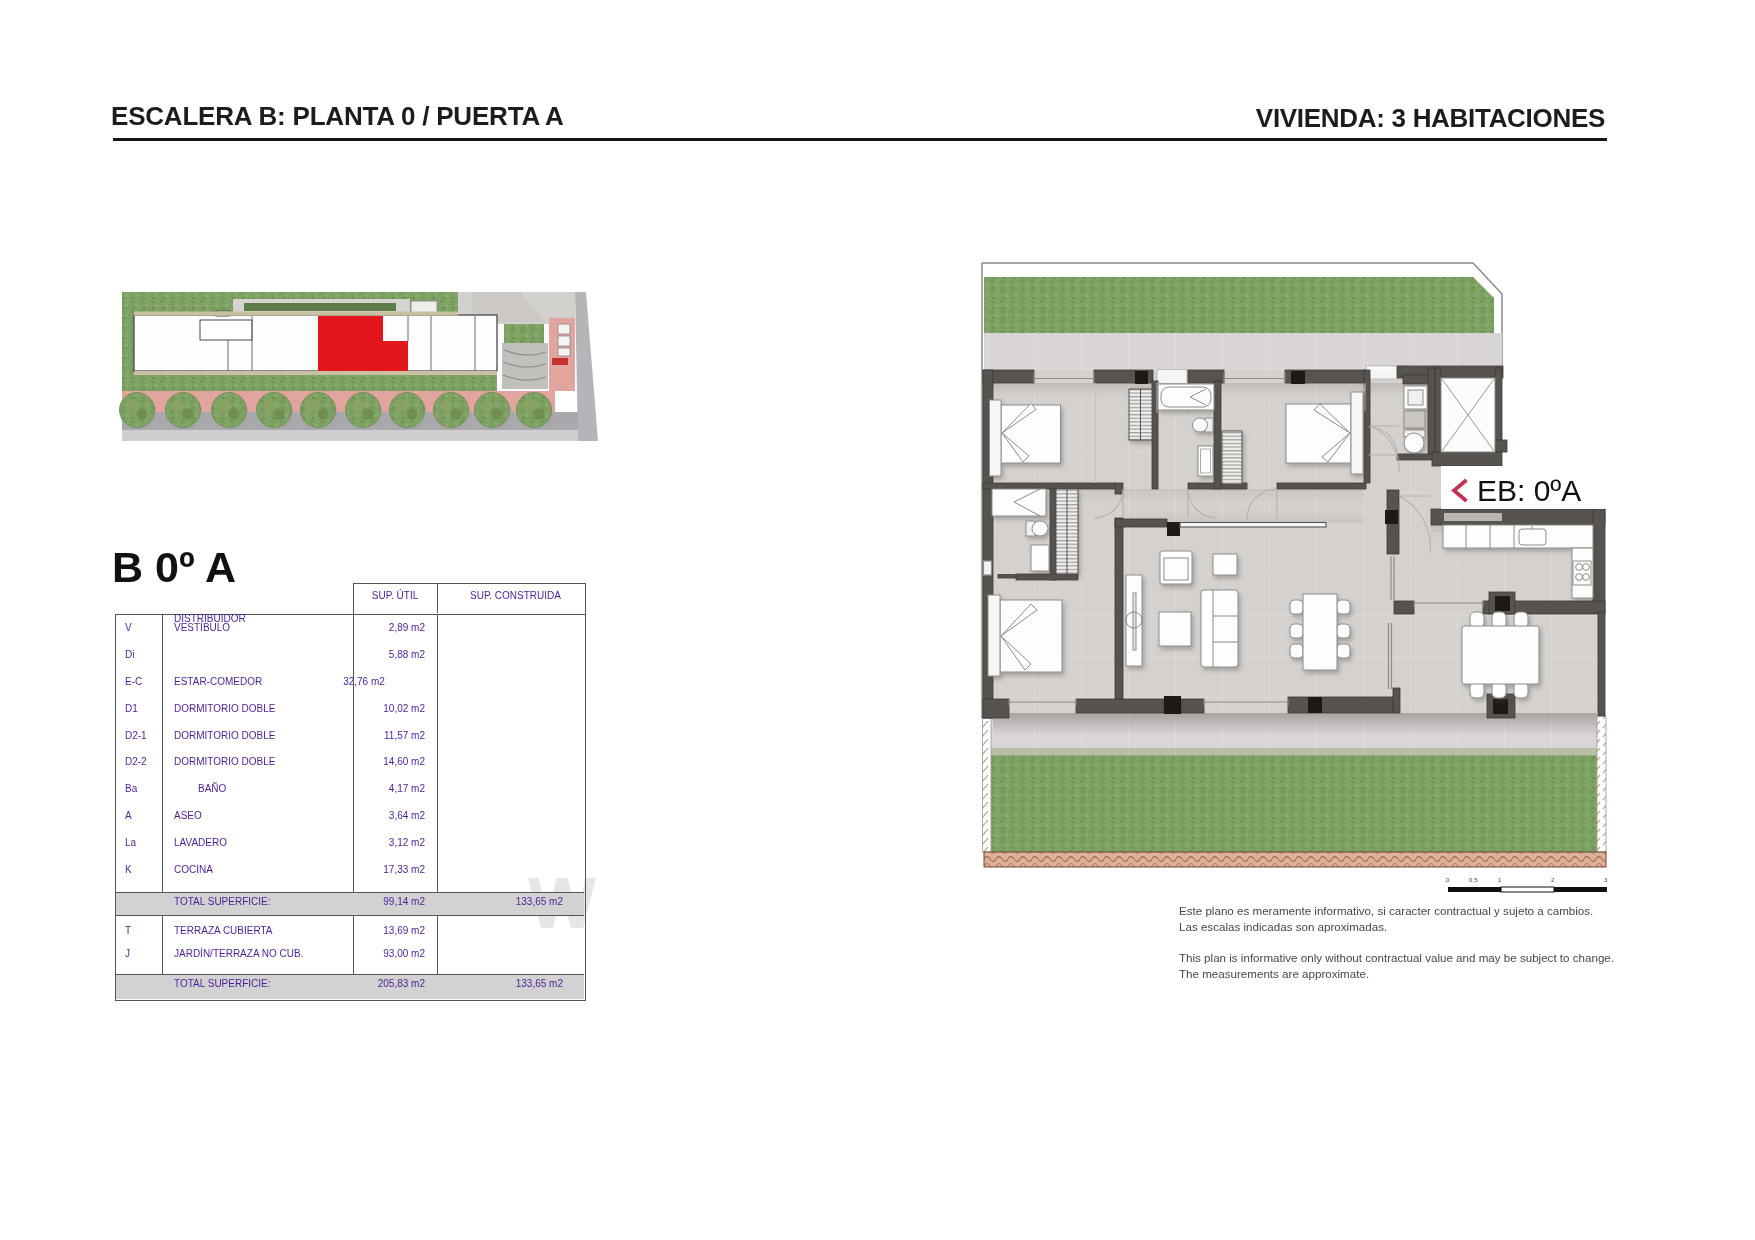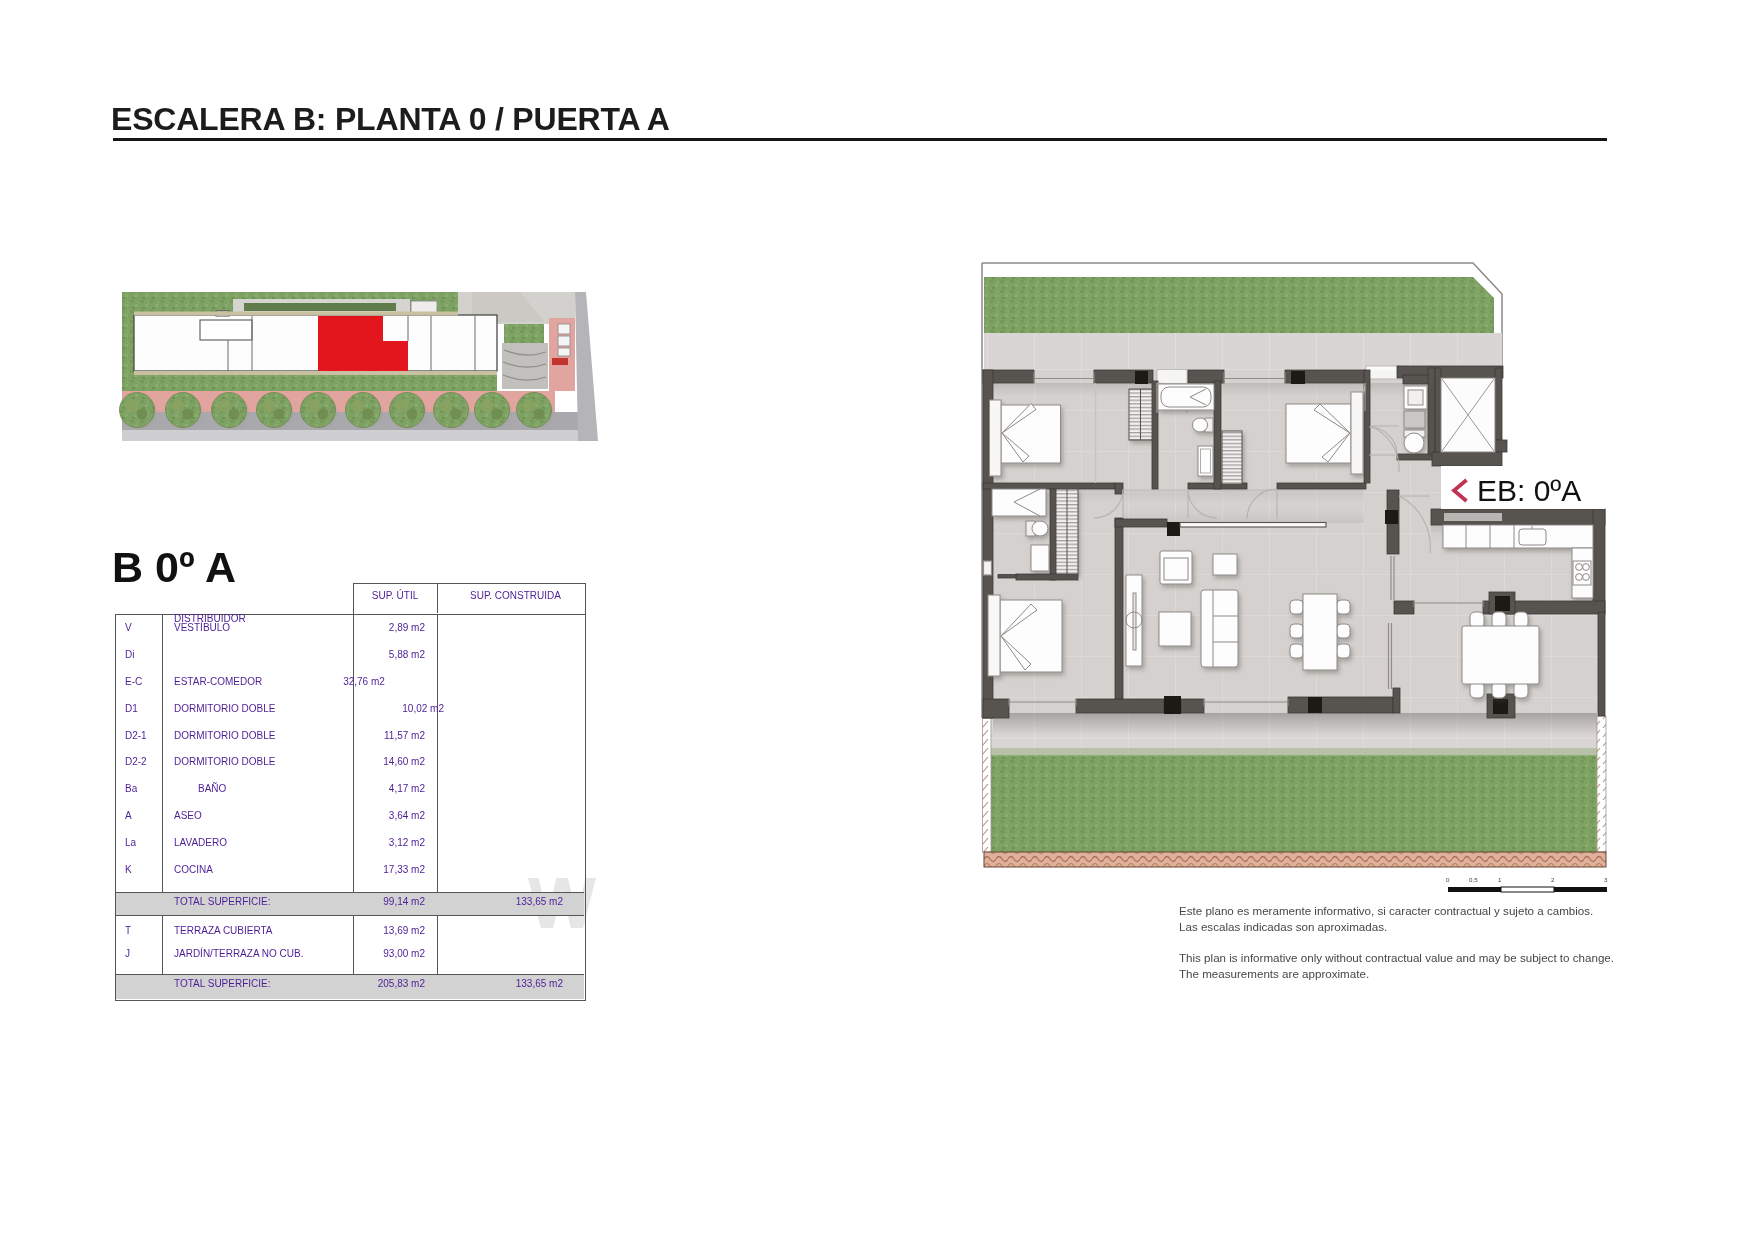--- a/index.html
+++ b/index.html
@@ -7,22 +7,23 @@
         font-family:"Liberation Sans", sans-serif;}
   .abs{position:absolute;}
   .hdr{font-weight:bold;color:#1c1c1c;white-space:nowrap;}
   .cell{position:absolute;font-size:10px;color:#4c1d95;white-space:nowrap;}
   .rt{text-align:right;}
 </style>
 </head>
 <body>
 <div id="page">
 
-<div class="abs hdr" style="left:111px;top:101px;font-size:32px;letter-spacing:-0.2px;">ESCALERA B: PLANTA 0 / PUERTA A</div>
-
+<div class="abs hdr" style="left:111px;top:101px;font-size:26px;letter-spacing:-0.2px;">ESCALERA B: PLANTA 0 / PUERTA A</div>
+
+<div class="abs hdr" style="left:1605px;top:103px;font-size:26px;transform:translateX(-100%);letter-spacing:-0.3px;">VIVIENDA: 3 HABITACIONES</div>
 
 <div class="abs" style="left:113px;top:138px;width:1494px;height:3px;background:#151515;"></div>
 
 <div class="abs hdr" style="left:112px;top:543px;font-size:43px;color:#111;">B 0º A</div>
 
 <svg class="abs" style="left:0;top:0;" width="1755" height="1240" viewBox="0 0 1755 1240">
 <defs>
   <pattern id="gr" width="10" height="10" patternUnits="userSpaceOnUse">
     <rect width="10" height="10" fill="#7ea263"></rect>
     <rect x="0" y="0" width="4" height="3" fill="#739a59"></rect>
@@ -561,21 +562,21 @@
   <div class="cell" style="left:125px;top:649px;">Di</div>
   <div class="cell" style="left:174px;top:613px;">DISTRIBUIDOR</div>
   <div class="cell rt" style="left:303px;top:649px;width:122px;">5,88 m2</div>
 
   <div class="cell" style="left:125px;top:676px;">E-C</div>
   <div class="cell" style="left:174px;top:676px;">ESTAR-COMEDOR</div>
   <div class="cell rt" style="left:303px;top:676px;width:122px;text-align:center;">32,76 m2</div>
 
   <div class="cell" style="left:125px;top:703px;">D1</div>
   <div class="cell" style="left:174px;top:703px;">DORMITORIO DOBLE</div>
-  <div class="cell rt" style="left:303px;top:703px;width:122px;margin-left:19px;">10,02 m2</div>
+  <div class="cell rt" style="left:303px;top:703px;width:122px;">10,02 m2</div>
 
   <div class="cell" style="left:125px;top:729.5px;">D2-1</div>
   <div class="cell" style="left:174px;top:729.5px;">DORMITORIO DOBLE</div>
   <div class="cell rt" style="left:303px;top:729.5px;width:122px;">11,57 m2</div>
 
   <div class="cell" style="left:125px;top:756px;">D2-2</div>
   <div class="cell" style="left:174px;top:756px;">DORMITORIO DOBLE</div>
   <div class="cell rt" style="left:303px;top:756px;width:122px;">14,60 m2</div>
 
   <div class="cell" style="left:125px;top:783px;">Ba</div>

